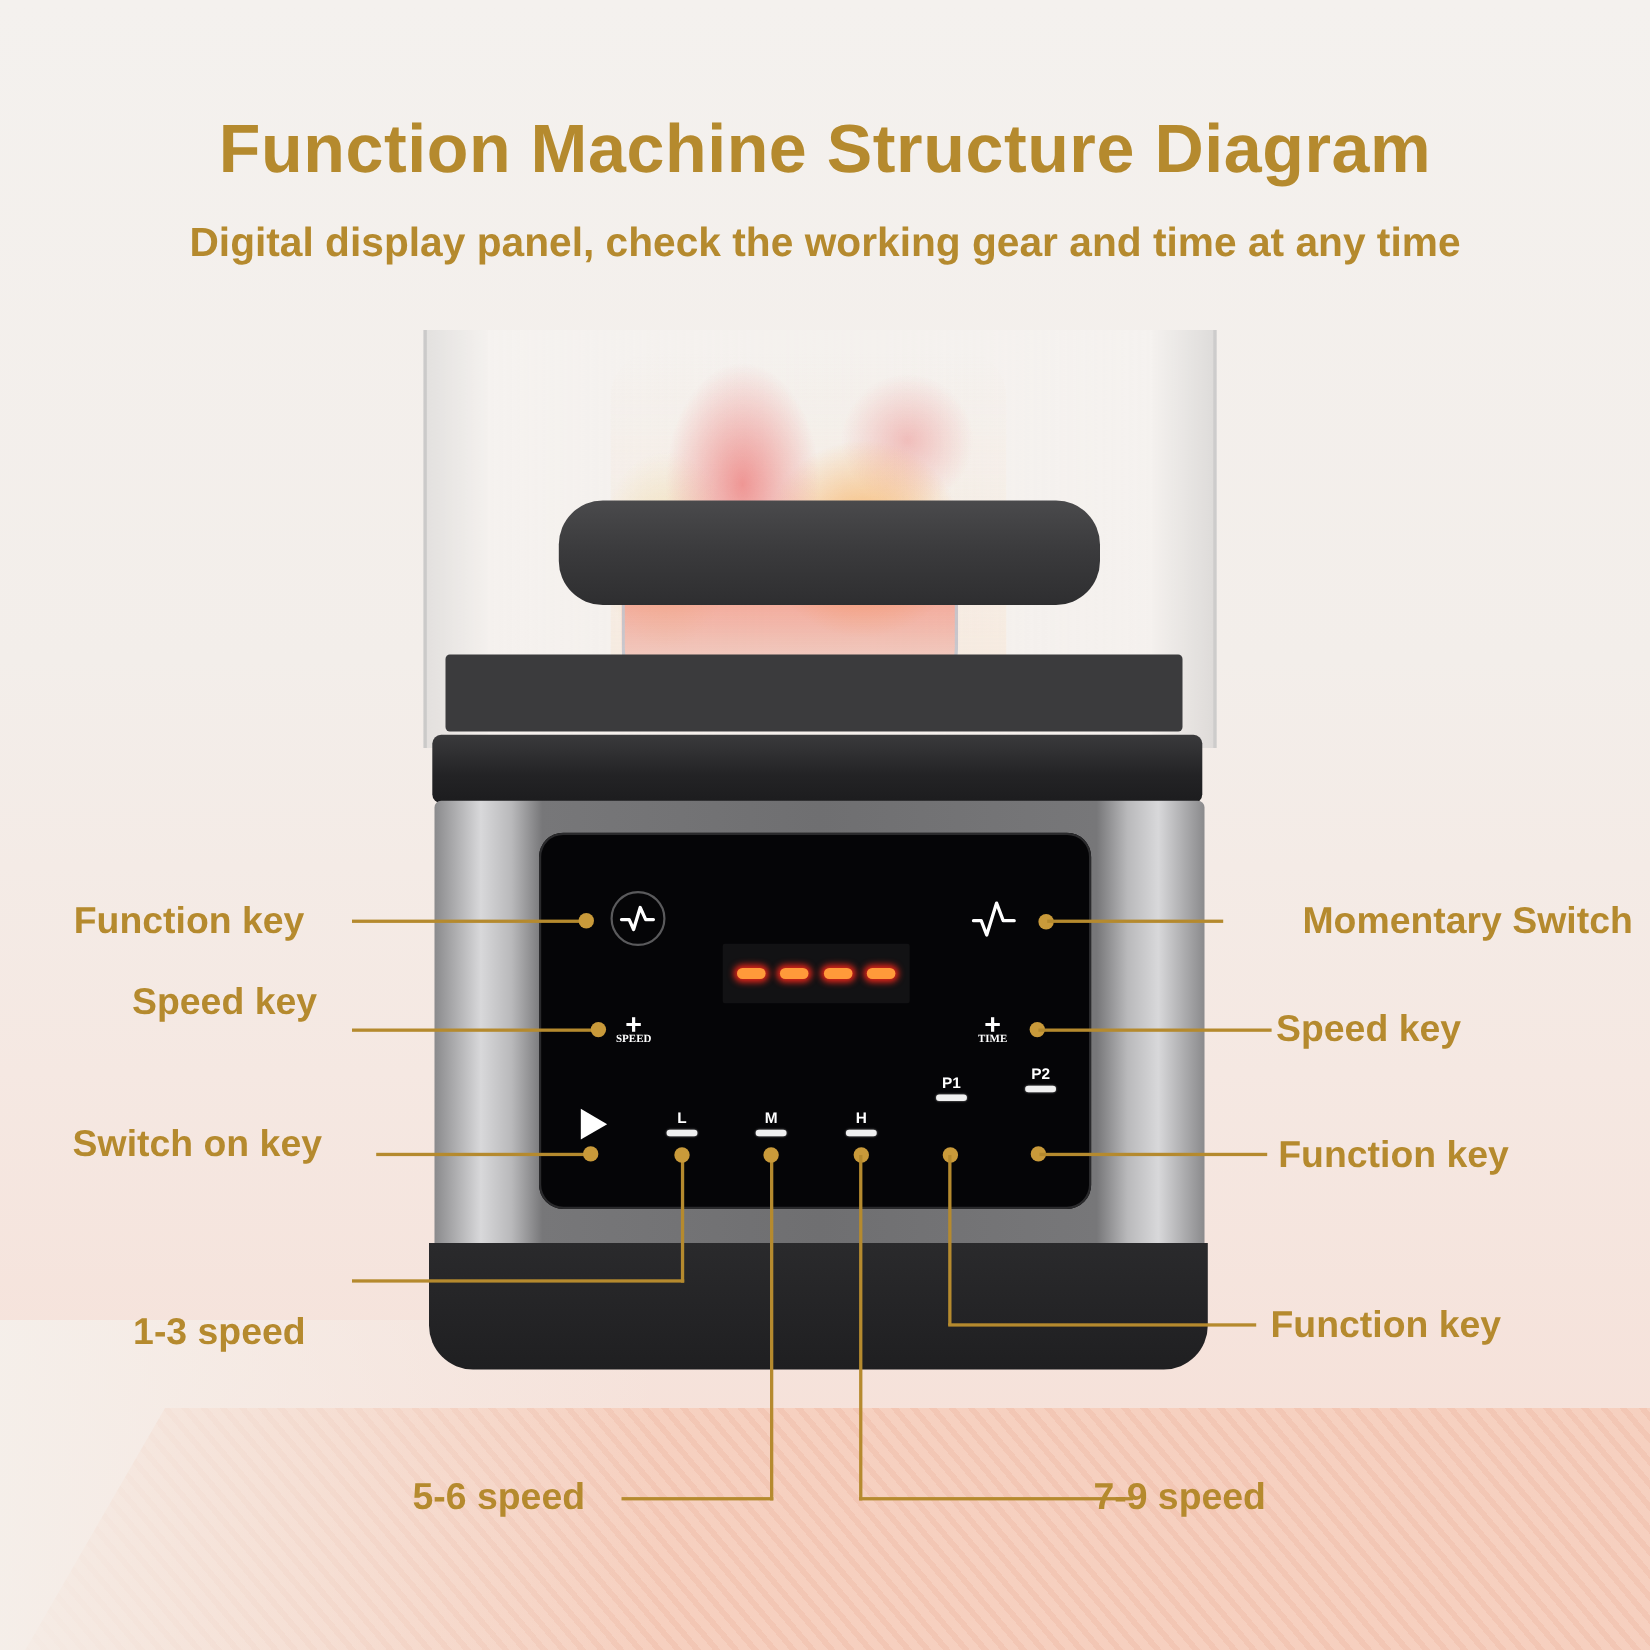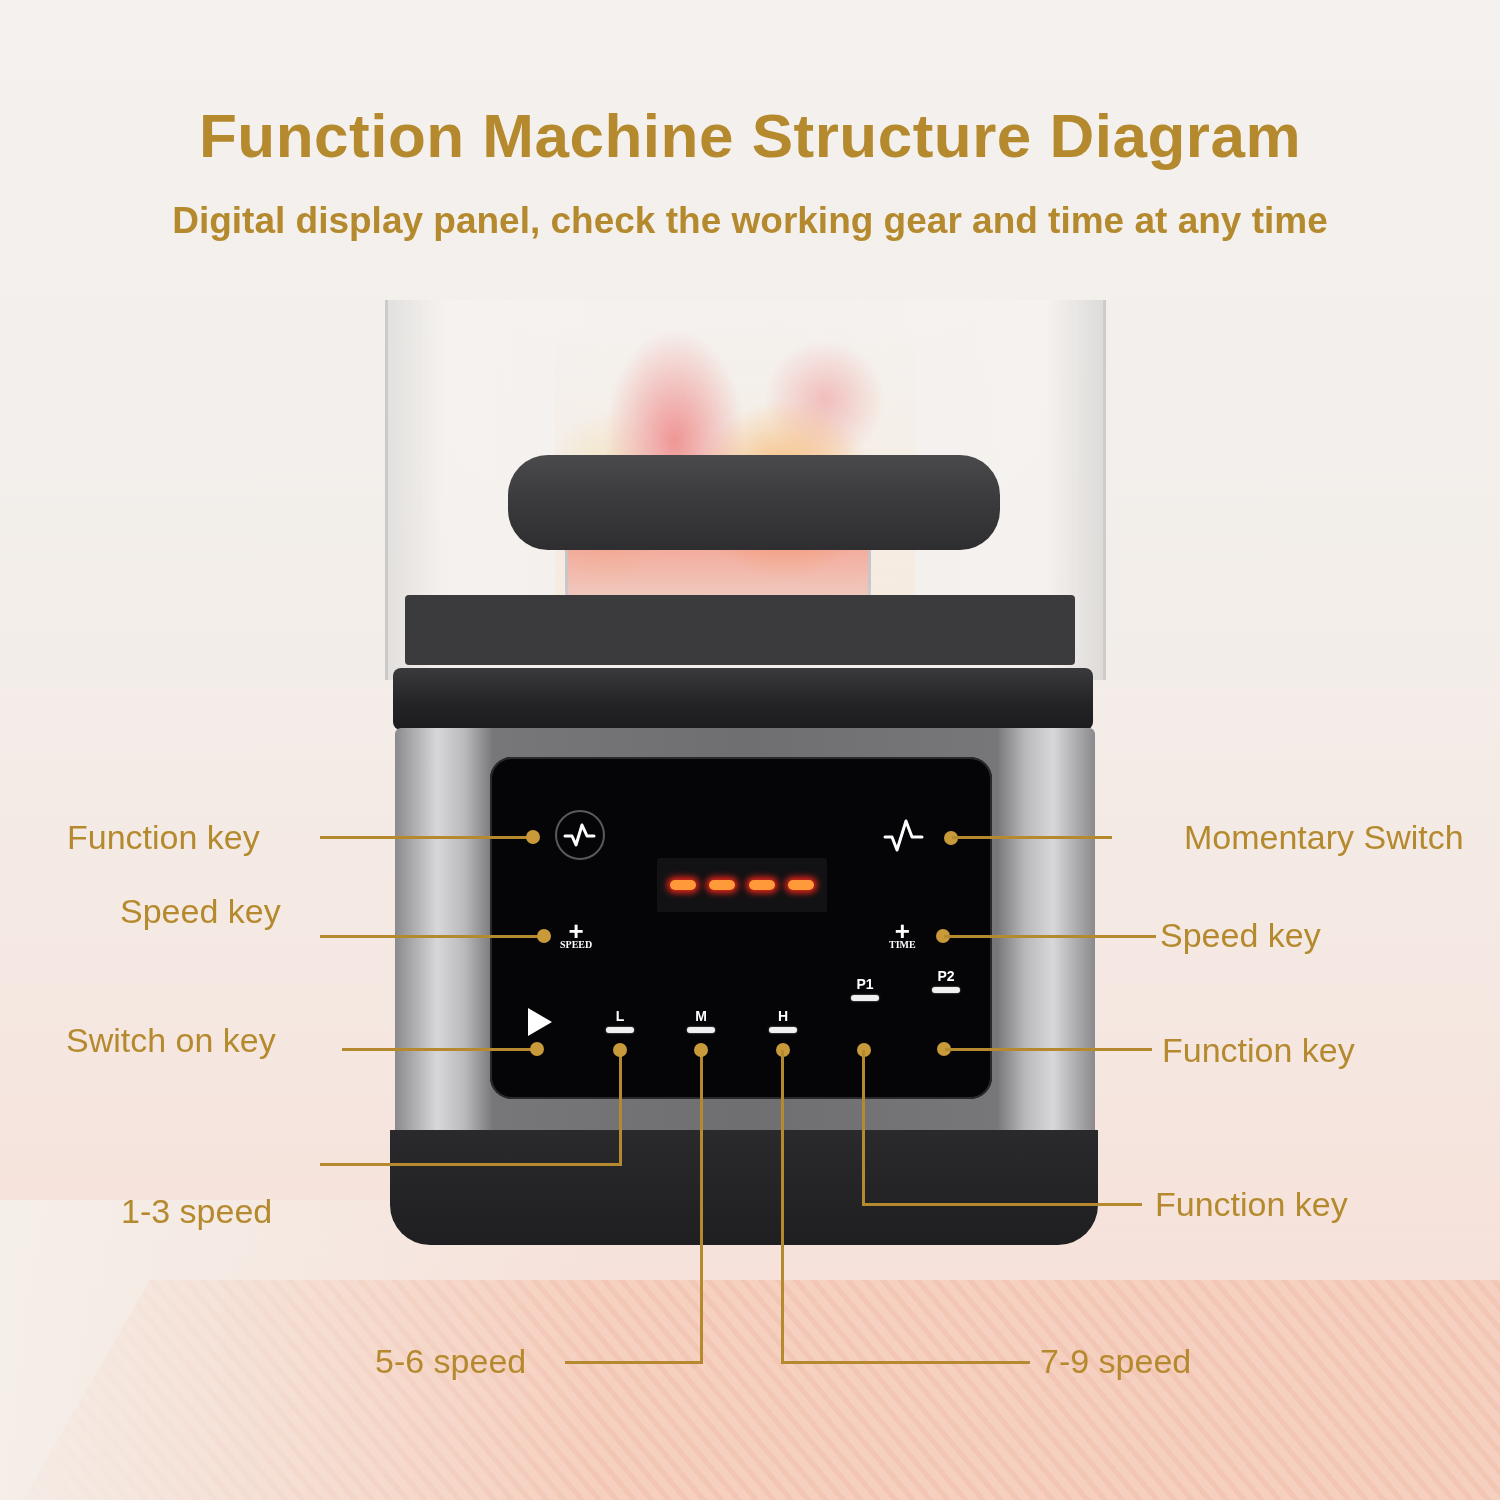--- a/index.html
+++ b/index.html
@@ -100,21 +100,21 @@
   .btn-key .bar { display:block; margin:3px auto 0; width:28px; height:6px; border-radius:3px; background:#f0f0f0; box-shadow:0 0 2px #999; }
   .play {
     position:absolute; left:528px; top:1008px; width:0; height:0;
     border-top:14px solid transparent; border-bottom:14px solid transparent; border-left:24px solid #fff;
   }
   
   .line-h { position:absolute; height:3px; background:#b58a2e; }
   .line-v { position:absolute; width:3px; background:#b58a2e; }
   .dot { position:absolute; width:14px; height:14px; border-radius:50%; background:#c99a3a; }
   .label {
-    position:absolute; font-weight:normal; font-size:34px; color:#b58a2e; white-space:nowrap; line-height:1;
+    position:absolute; font-weight:bold; font-size:34px; color:#b58a2e; white-space:nowrap; line-height:1;
   }
 </style>
 </head>
 <body>
 
 <div class="bg-cloth"></div>
 <div class="bg-cloth-shade"></div>
 
 <div class="title">Function Machine Structure Diagram</div>
 <div class="subtitle">Digital display panel, check the working gear and time at any time</div>
@@ -216,13 +216,13 @@
 <div class="label" style="left:1162px;top:1033px">Function key</div>
 
 <div class="dot" style="left:857px;top:1043px"></div>
 <div class="line-v" style="left:862px;top:1050px;height:155px"></div>
 <div class="line-h" style="left:862px;top:1203px;width:280px"></div>
 <div class="label" style="left:1155px;top:1187px">Function key</div>
 
 <div class="dot" style="left:776px;top:1043px"></div>
 <div class="line-v" style="left:781px;top:1050px;height:314px"></div>
 <div class="line-h" style="left:781px;top:1361px;width:249px"></div>
-<div class="label" style="left:1040px;top:1344px">7-9 speed</div>
+<div class="label" style="left:994px;top:1344px">7-9 speed</div>
 
 </body></html>

